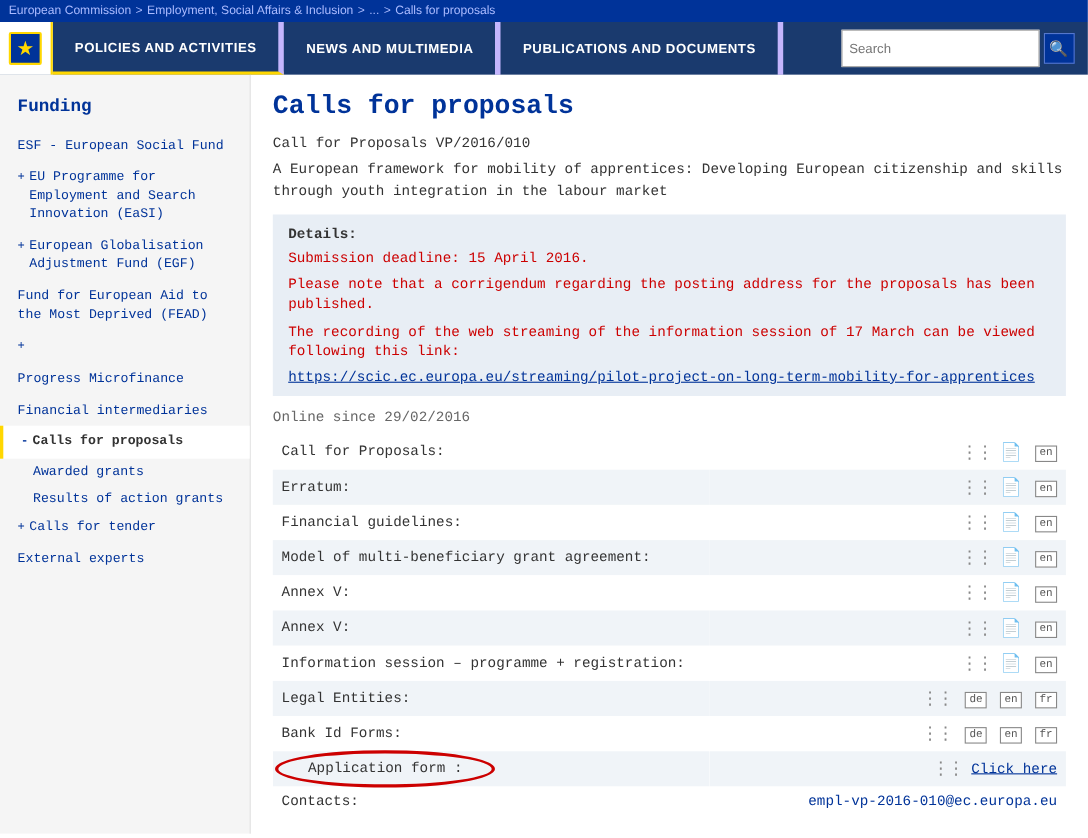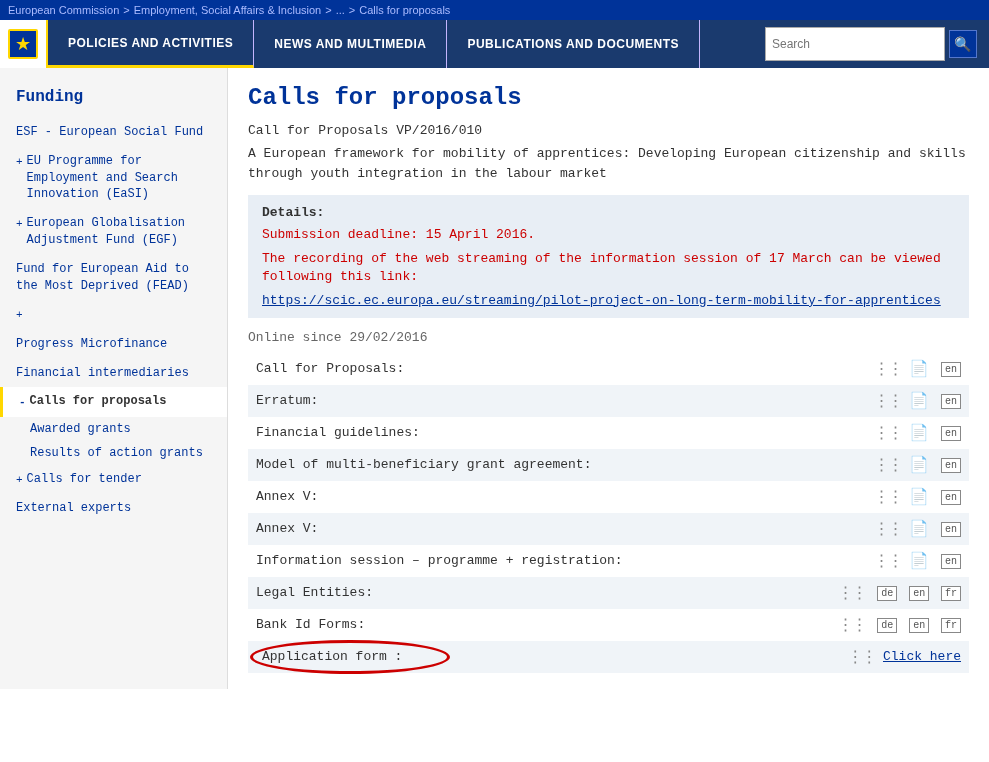--- a/index.html
+++ b/index.html
@@ -51,21 +51,21 @@
     }
     .nav-link {
       color: #fff;
       text-decoration: none;
       font-size: 12px;
       font-weight: bold;
       letter-spacing: 0.5px;
       padding: 0 20px;
       display: flex;
       align-items: center;
-      border-right: 1px solid #c4b5fd;
+      border-right: 5px solid #c4b5fd;
       cursor: pointer;
       text-transform: uppercase;
     }
     .nav-link.active {
       border-bottom: 3px solid #ffd700;
     }
     .nav-search {
       display: flex;
       align-items: center;
       margin-left: auto;
@@ -352,20 +352,21 @@
   <div class="content">
 
     <h1 class="page-title">Calls for proposals</h1>
 
     <div class="call-ref">Call for Proposals VP/2016/010</div>
     <div class="call-desc">A European framework for mobility of apprentices: Developing European citizenship and skills through youth integration in the labour market</div>
 
     <div class="details-box">
       <div class="details-label">Details:</div>
       <div class="alert-red">Submission deadline: 15 April 2016.</div>
+      <div class="alert-red">Please note that a corrigendum regarding the posting address for the proposals has been published.</div>
       <div class="alert-red">
         <span>The recording of the web streaming of the information session of 17 March can be viewed following this link:</span>
       </div>
       <a class="link-blue">https://scic.ec.europa.eu/streaming/pilot-project-on-long-term-mobility-for-apprentices</a>
     </div>
 
     <div class="online-since">Online since 29/02/2016</div>
 
     <table class="doc-table">
       <tbody>
@@ -464,26 +465,32 @@
             <span class="doc-lang">
                 <span class="lang-badge">en</span>
               </span>
             <span class="doc-lang">
                 <span class="lang-badge">fr</span>
               </span>
           </td>
         </tr>
 
         <tr class="application-form-row">
-          <td class="doc-label" style="position:relative; padding-left: 14px;">
+          <td class="doc-label" style="position:relative; padding-left: 32px;">
             <div class="oval-highlight"></div>
             <span>Application form :</span>
           </td>
           <td class="doc-icons">
             <span class="dots-icon">⋮⋮</span>
             <a class="click-here-link">Click here</a>
           </td>
         </tr>
+        <tr>
+          <td class="doc-label">Contacts:</td>
+          <td class="doc-icons">
+            <a class="contact-email">empl-vp-2016-010@ec.europa.eu</a>
+          </td>
+        </tr>
       </tbody>
     </table>
 
   </div>
 </div>
 
 </body></html>

